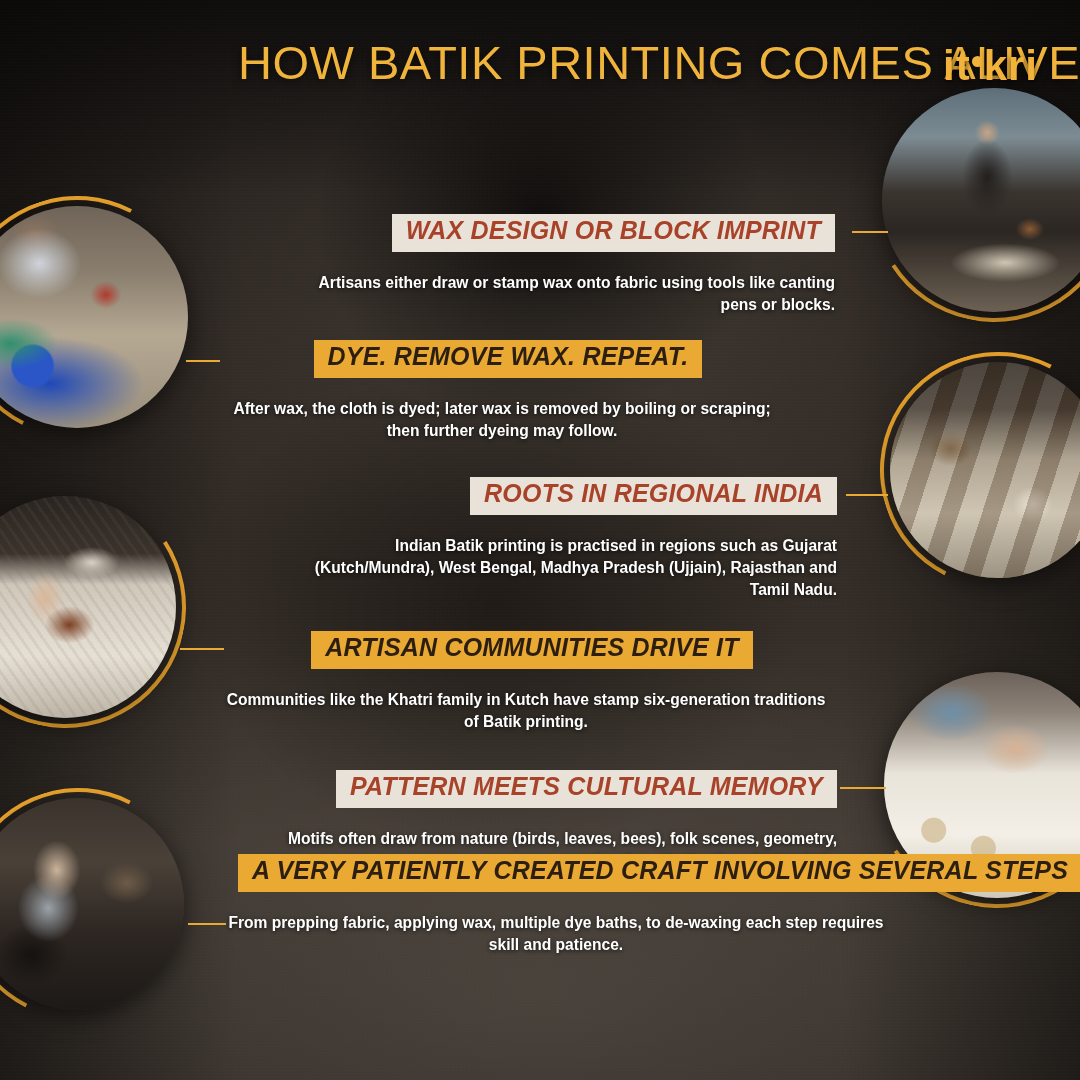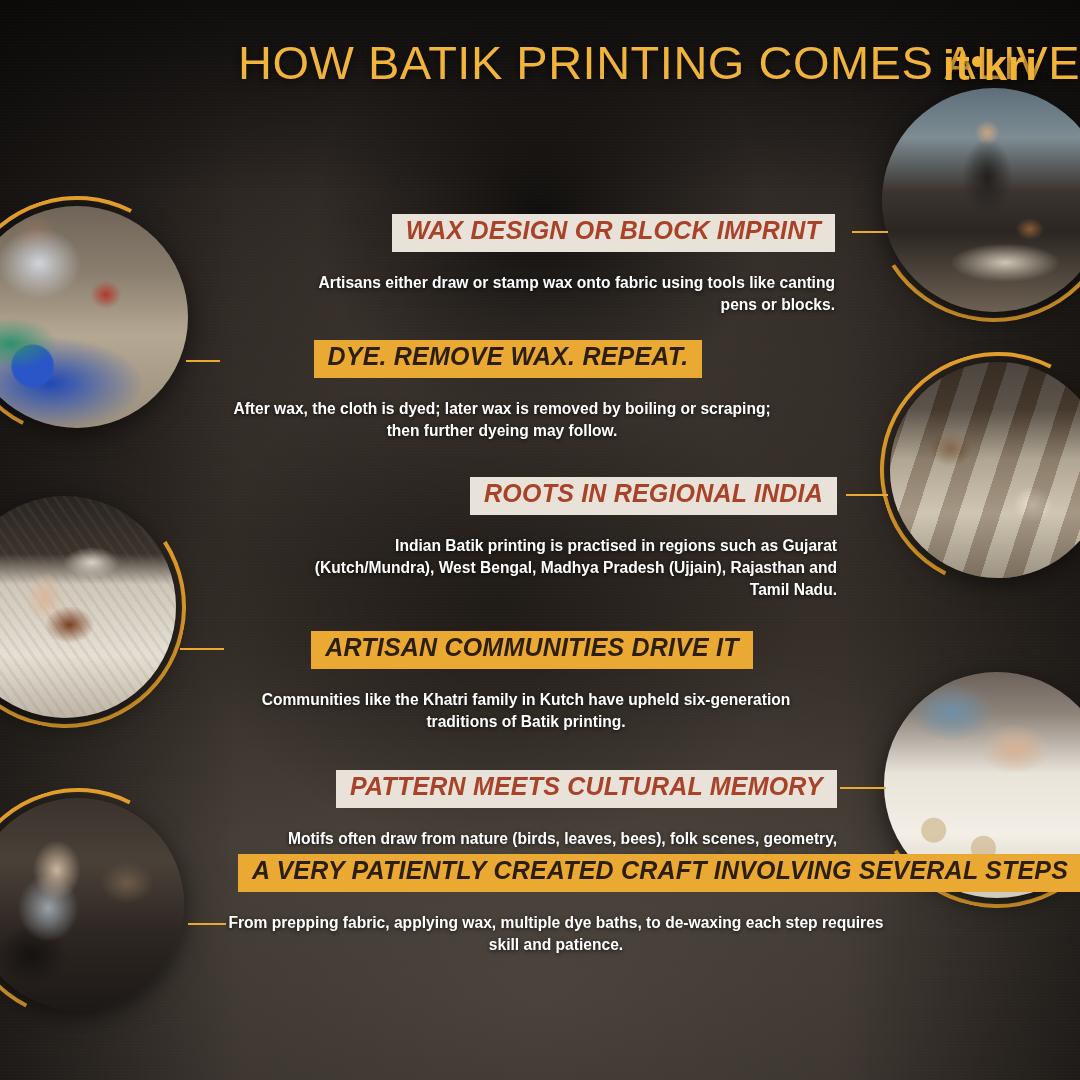--- a/index.html
+++ b/index.html
@@ -247,21 +247,21 @@
 
   <div class="dash" style="left:846px; top:494px; width:42px;"></div>
   <div class="block ta-right" style="left:300px; top:477px; width:537px;">
     <div class="tag light">ROOTS IN REGIONAL INDIA</div>
     <div class="body">Indian Batik printing is practised in regions such as Gujarat (Kutch/Mundra), West Bengal, Madhya Pradesh (Ujjain), Rajasthan and Tamil Nadu.</div>
   </div>
 
   <div class="dash" style="left:180px; top:648px; width:44px;"></div>
   <div class="block ta-left" style="left:226px; top:631px; width:600px;">
     <div class="tag gold">ARTISAN COMMUNITIES DRIVE IT</div>
-    <div class="body">Communities like the Khatri family in Kutch have upheld six-generation traditions of Batik printing.</div>
+    <div class="body">Communities like the Khatri family in Kutch have stamp six-generation traditions of Batik printing.</div>
   </div>
 
   <div class="dash" style="left:840px; top:787px; width:46px;"></div>
   <div class="block ta-right" style="left:285px; top:770px; width:552px;">
     <div class="tag light">PATTERN MEETS CULTURAL MEMORY</div>
     <div class="body">Motifs often draw from nature (birds, leaves, bees), folk scenes, geometry, local aesthetics fused into cloth.</div>
   </div>
 
   <div class="dash" style="left:188px; top:923px; width:38px;"></div>
   <div class="block ta-left" style="left:226px; top:854px; width:660px;">

